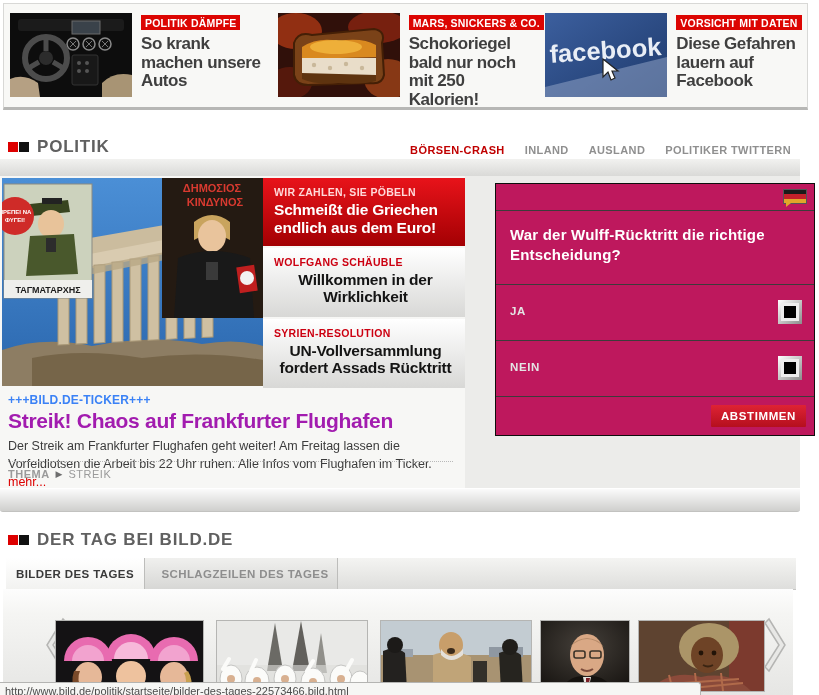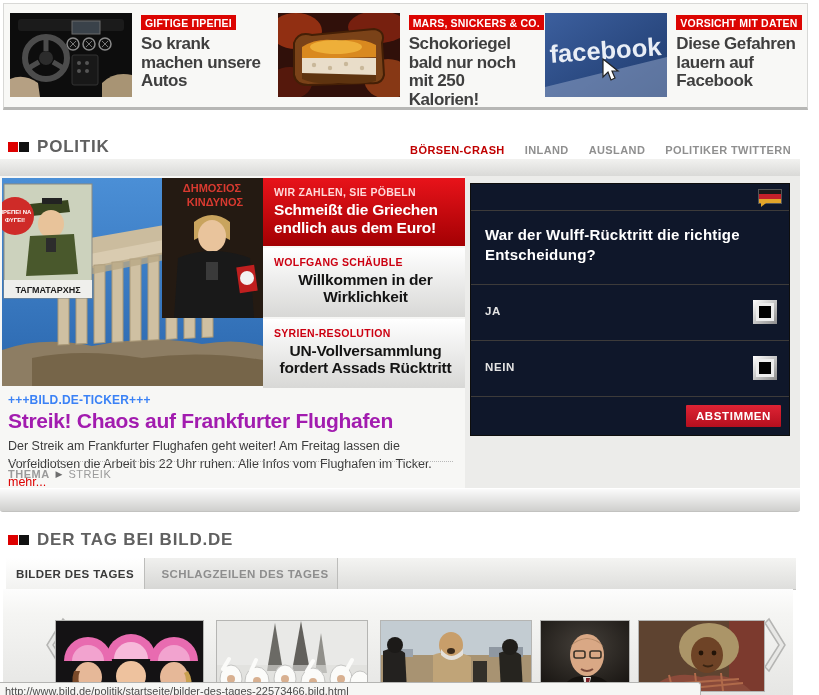--- a/index.html
+++ b/index.html
@@ -60,21 +60,21 @@
   #ticker .hl{font-size:21px;font-weight:bold;color:#a21caf;letter-spacing:-.3px;margin-top:2px;cursor:pointer;}
   #ticker .body{font-size:12.5px;color:#3c3c3c;line-height:1.45;margin-top:4px;}
   #ticker .more{color:#dd0000;cursor:pointer;}
   #thema-row{position:absolute;left:8px;top:461px;width:445px;border-top:1px dotted #b9b9b9;
              padding-top:6px;display:flex;align-items:center;gap:6px;}
   #thema-row .t-label{font-size:11px;color:#9a9a9a;font-weight:bold;letter-spacing:.5px;}
   #thema-row .t-arrow{font-size:9px;color:#6e6e6e;}
   #thema-row .t-value{font-size:11px;color:#9a9a9a;font-weight:normal;letter-spacing:.5px;cursor:pointer;}
 
   
-  #poll{position:absolute;left:470px;top:183px;width:318px;background:#0f172a;
+  #poll{position:absolute;left:495px;top:183px;width:318px;background:#be185d;
         border:1px solid #0e0e0d;color:#fff;}
   #poll-head{height:26px;border-bottom:1px solid #3d3b3a;position:relative;}
   .flag-icon{position:absolute;right:9px;top:5px;width:22px;height:15px;cursor:pointer;}
   .flag-icon .stripes{width:22px;height:13px;display:flex;flex-direction:column;border:1px solid #555;}
   .flag-icon .s1{flex:1;background:#1a1a1a;}
   .flag-icon .s2{flex:1;background:#c3202a;}
   .flag-icon .s3{flex:1;background:#e2a52a;}
   .flag-icon .tail{position:absolute;left:3px;bottom:-3px;width:0;height:0;
                    border-left:5px solid #e2a52a;border-bottom:4px solid transparent;}
   #poll-q{padding:14px 14px 18px;font-size:15px;font-weight:bold;line-height:1.35;
@@ -138,21 +138,21 @@
           <rect x="62" y="42" width="26" height="30" rx="2" fill="#181818" stroke="#333" stroke-width="1"></rect>
           <circle cx="69" cy="50" r="2" fill="#555"></circle>
             <circle cx="77" cy="50" r="2" fill="#555"></circle>
           <circle cx="69" cy="58" r="2" fill="#555"></circle>
             <circle cx="77" cy="58" r="2" fill="#555"></circle>
           <path d="M0 84 L0 66 Q14 60 28 70 L30 84 Z" fill="#b5a083"></path>
           <path d="M122 84 L122 62 Q104 58 92 70 L92 84 Z" fill="#a89474"></path>
         </svg>
       </div>
       <div class="teaser-txt">
-        <span class="badge">GIFTIGE ΠΡΕΠΕΙ</span>
+        <span class="badge">POLITIK DÄMPFE</span>
         <div class="teaser-hl">So krank machen unsere Autos</div>
       </div>
     </div>
 
     <div class="teaser">
       <div class="teaser-img">
         <svg width="122" height="84" viewBox="0 0 122 84">
           <rect width="122" height="84" fill="#30100a"></rect>
           <ellipse cx="18" cy="18" rx="26" ry="18" fill="#b23a16" opacity=".75"></ellipse>
           <ellipse cx="100" cy="14" rx="30" ry="16" fill="#8a2410" opacity=".8"></ellipse>

